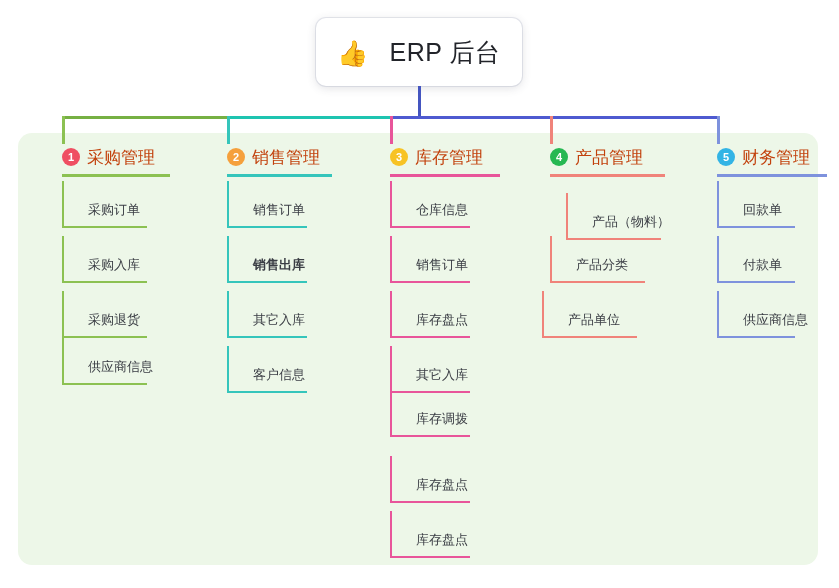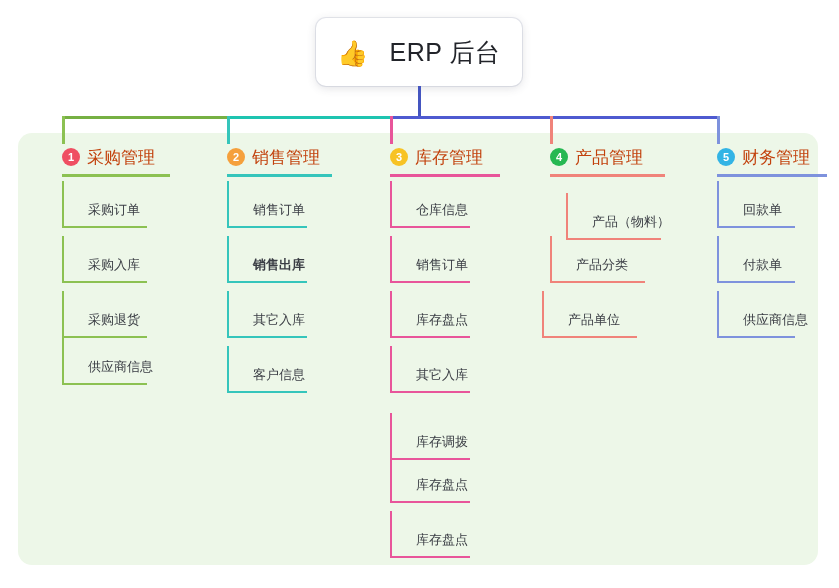--- a/index.html
+++ b/index.html
@@ -234,21 +234,21 @@
         <div class="leaf" style="left: 22px; top: 151px; width: 80px;">
           <span class="leaf-spine" style="background: rgb(232, 85, 154);"></span>
           <span class="leaf-label">库存盘点</span>
           <span class="leaf-rule" style="width: 80px; background: rgb(232, 85, 154);"></span>
         </div>
         <div class="leaf" style="left: 22px; top: 206px; width: 80px;">
           <span class="leaf-spine" style="background: rgb(232, 85, 154);"></span>
           <span class="leaf-label">其它入库</span>
           <span class="leaf-rule" style="width: 80px; background: rgb(232, 85, 154);"></span>
         </div>
-        <div class="leaf" style="left: 22px; top: 273px; width: 80px;">
+        <div class="leaf" style="left: 22px; top: 250px; width: 80px;">
           <span class="leaf-spine" style="background: rgb(232, 85, 154);"></span>
           <span class="leaf-label">库存调拨</span>
           <span class="leaf-rule" style="width: 80px; background: rgb(232, 85, 154);"></span>
         </div>
         <div class="leaf" style="left: 22px; top: 316px; width: 80px;">
           <span class="leaf-spine" style="background: rgb(232, 85, 154);"></span>
           <span class="leaf-label">库存盘点</span>
           <span class="leaf-rule" style="width: 80px; background: rgb(232, 85, 154);"></span>
         </div>
         <div class="leaf" style="left: 22px; top: 371px; width: 80px;">

